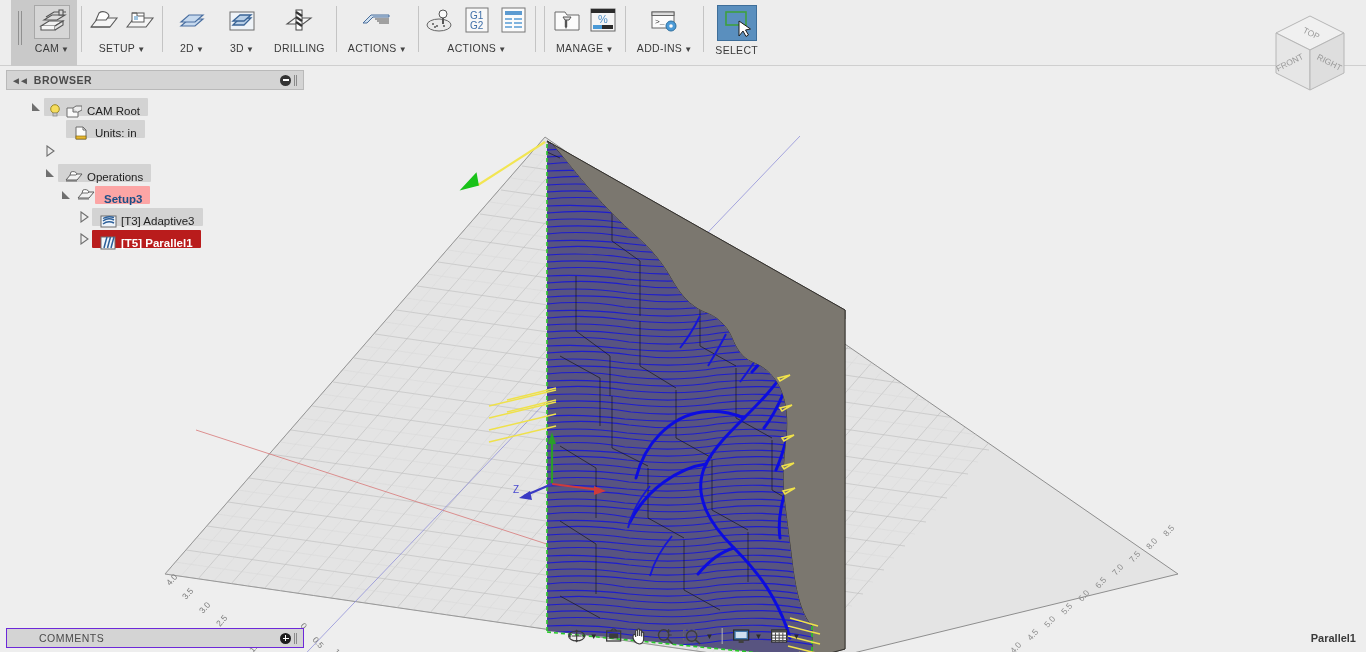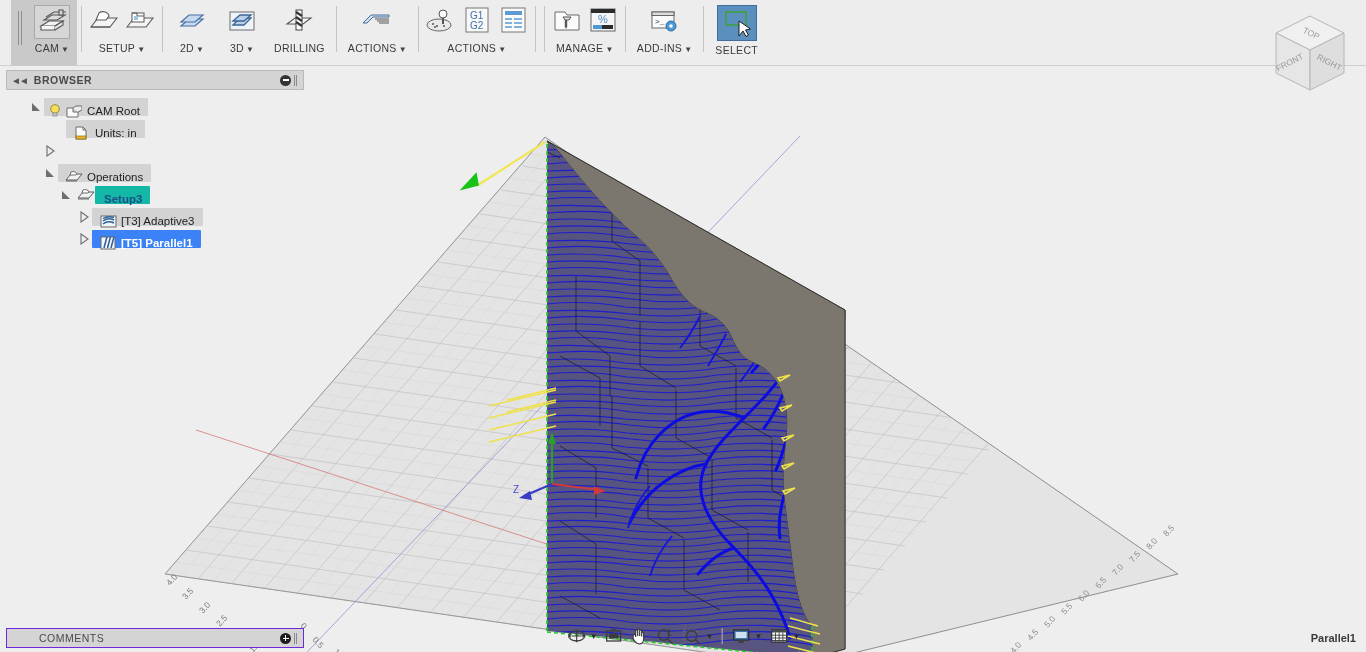--- a/index.html
+++ b/index.html
@@ -77,22 +77,22 @@
   }
   
   .tri { display:block; }
 
   .label-chip {
     display: inline-flex; align-items: center; height: 18px;
     padding: 8px 8px 0 4px; border-radius: 1px;
     white-space: nowrap;
   }
   .label-chip.plain { background: #d3d3d3; color:#222; }
-  .label-chip.sel   { background: #3b82f6; color:#ffffff; font-weight: bold; }
-  .label-chip.selsoft { background: #14b8a6; color:#1c4f87; font-weight: bold; }
+  .label-chip.sel   { background: #b91c1c; color:#ffffff; font-weight: bold; }
+  .label-chip.selsoft { background: #fca5a5; color:#1c4f87; font-weight: bold; }
   .label-chip .txt { margin-left: 5px; }
 
   .bulb { width:14px;height:16px;flex:0 0 14px; }
   .ticon { width:18px;height:16px;flex:0 0 18px; margin-left:2px;}
 
   
   #viewport {
     position: absolute; left: 0; top: 66px; width: 1366px; height: 586px;
     background: #eeeeee; overflow: hidden;
   }

